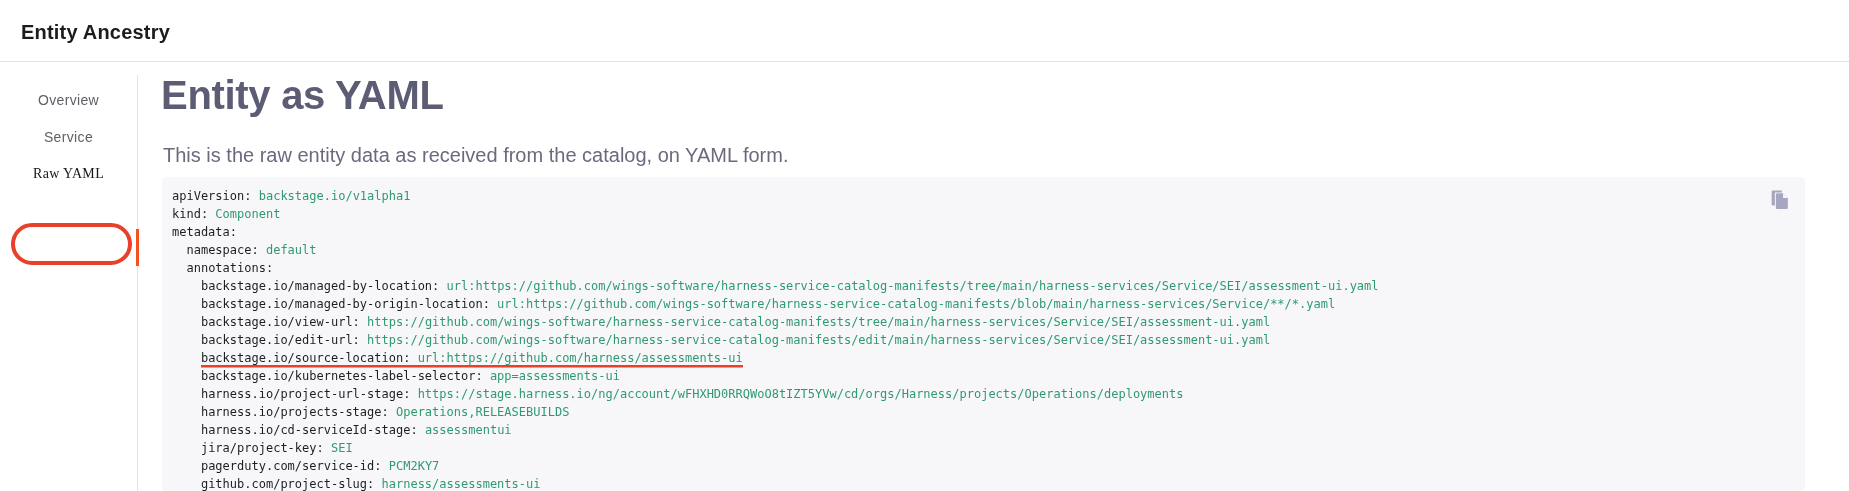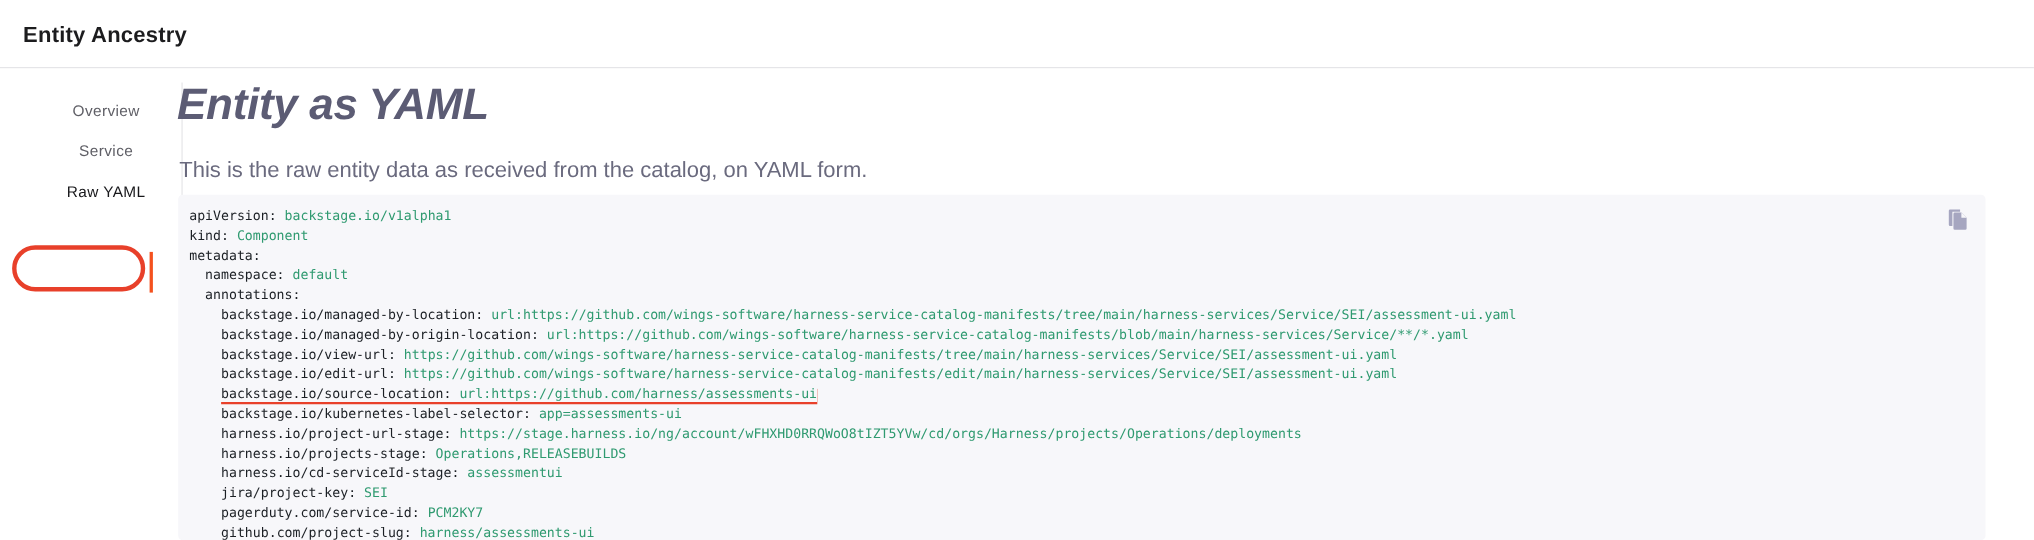--- a/index.html
+++ b/index.html
@@ -11,30 +11,30 @@
     --code-bg:#f7f7fa;
     --divider:#e3e3e6;
   }
   *{box-sizing:border-box;margin:0;padding:0;}
   html,body{width:1849px;height:491px;background:#ffffff;overflow:hidden;
     font-family:"Liberation Sans",sans-serif;position:relative;}
   .hdr-title{position:absolute;left:21px;top:21px;font-size:20px;font-weight:700;
     color:#1c1c1e;letter-spacing:.2px;}
   .hdr-divider{position:absolute;left:0;top:61px;width:1849px;height:1px;background:var(--divider);}
   .sidebar{position:absolute;left:0;top:75px;width:138px;height:416px;
-    border-right:1px solid var(--divider);padding-top:6px;margin-left:28px;}
+    border-right:1px solid var(--divider);padding-top:6px;}
   .sb-item{height:37px;display:flex;align-items:center;justify-content:center;
     font-size:14px;color:#5f5f66;letter-spacing:.35px;cursor:pointer;white-space:nowrap;}
-  .sb-item.active{color:#17171a;}
+  .sb-item.active{color:#17171a;font-family:Liberation Serif, serif;}
   .indicator{position:absolute;left:136px;top:229px;width:3px;height:37px;
     background:var(--accent-indicator);}
   .annotation-circle{position:absolute;left:11px;top:223px;width:121px;height:42px;
     border:4px solid var(--annotation-red);border-radius:21px;pointer-events:none;}
   .page-title{position:absolute;left:161px;top:75px;font-size:40px;font-weight:700;
-    line-height:1;color:var(--heading);letter-spacing:-.3px;font-style:italic;}
+    line-height:1;color:var(--heading);letter-spacing:-.3px;}
   .page-subtitle{position:absolute;left:163px;top:143px;font-size:20px;line-height:1.2;
     color:#6a6a7e;}
   .codeblock{position:absolute;left:162px;top:177px;width:1643px;height:314px;
     background:var(--code-bg);border-radius:4px;padding:10px 10px;overflow:hidden;}
   .codeblock pre{font-family:"DejaVu Sans Mono",monospace;font-size:12px;line-height:18px;
     color:var(--yaml-key);white-space:pre;}
   .code-line{height:18px;white-space:pre;}
   .k{color:var(--yaml-key);}
   .v{color:var(--yaml-value);}
   .underlined{box-shadow:0 2.5px 0 0 var(--annotation-red);}

